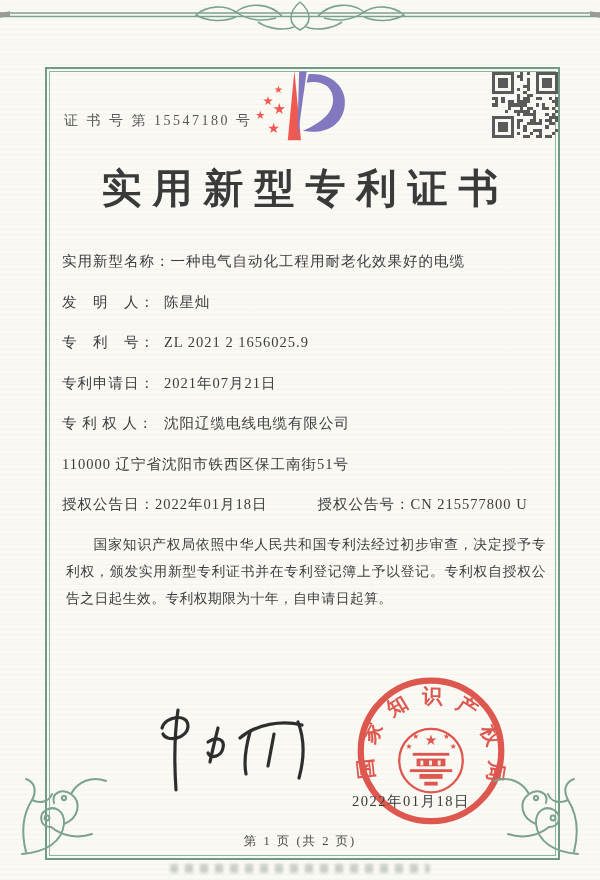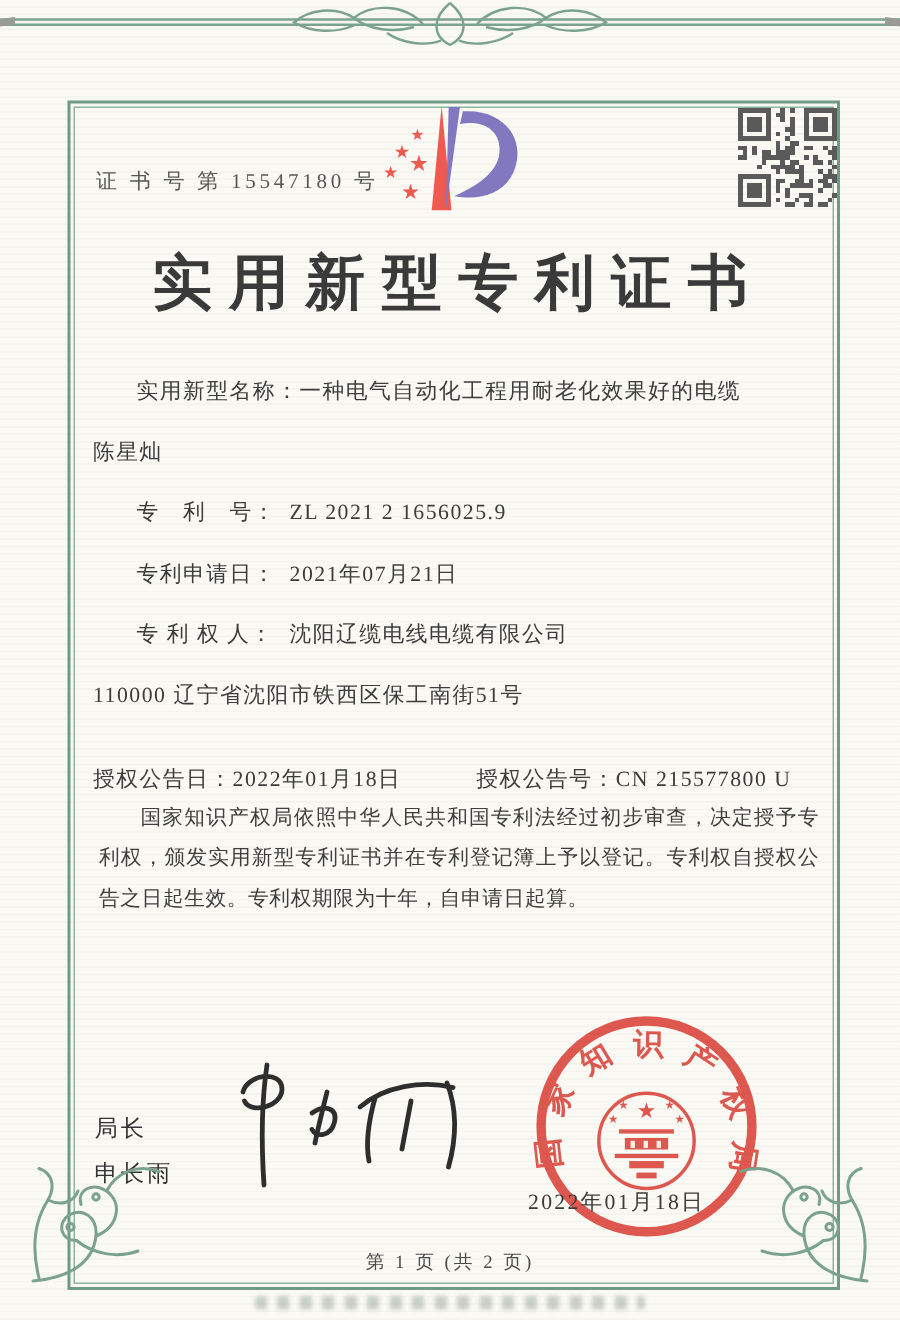--- a/index.html
+++ b/index.html
@@ -31,24 +31,24 @@
     position:absolute;left:64px;top:72px;font-size:14px;letter-spacing:2.5px;color:#565656;margin-top:40px;
   }
   .logo{position:absolute;left:235px;top:58px;width:132px;height:106px;}
   .qr{position:absolute;left:492px;top:72px;width:66px;height:66px;}
   .title{
     position:absolute;left:0;right:0;top:161px;text-align:center;
     font-size:40px;font-weight:700;letter-spacing:11px;text-indent:11px;color:#3a3a3a;
   }
   .fields{position:absolute;left:62px;right:46px;top:250px;font-size:14.5px;letter-spacing:1px;color:#3c3c3c;}
   .f-row{display:flex;align-items:flex-start;margin-bottom:17.5px;line-height:23px;}
-  .f-label{flex:0 0 102px;white-space:pre;margin-left:29px;}
+  .f-label{flex:0 0 102px;white-space:pre;}
   .f-value{flex:1;}
   .grant-row{display:flex;line-height:23px;}
-  .pair{display:flex;margin-top:16px;}
+  .pair{display:flex;}
   .pair2{margin-left:50px;}
   .paras{
     position:absolute;left:62px;right:50px;top:527px;
     font-size:13.8px;line-height:1.97;letter-spacing:.4px;color:#3e3e3e;text-align:justify;
   }
   .paras p{margin:4px;text-indent:2em;}
   .signer{position:absolute;left:63px;top:738px;font-size:15.5px;line-height:30px;letter-spacing:2px;color:#333;}
   .signature{position:absolute;left:142px;top:702px;width:200px;height:100px;}
   .seal{position:absolute;left:354px;top:672px;width:154px;height:154px;opacity:.92;mix-blend-mode:multiply;}
   .seal-date{
@@ -353,20 +353,21 @@
   </div>
 
   <div class="title">实用新型专利证书</div>
 
   <div class="fields">
     <div class="f-row">
       <span class="f-label">实用新型名称：</span>
       <span class="f-value">一种电气自动化工程用耐老化效果好的电缆</span>
     </div>
     <div class="f-row">
+      <span class="f-label">发　明　人：</span>
       <span class="f-value">陈星灿</span>
     </div>
     <div class="f-row">
       <span class="f-label">专　利　号：</span>
       <span class="f-value">ZL 2021 2 1656025.9</span>
     </div>
     <div class="f-row">
       <span class="f-label">专利申请日：</span>
       <span class="f-value">2021年07月21日</span>
     </div>
@@ -386,24 +387,20 @@
         <span>授权公告号：</span>
         <span>CN 215577800 U</span>
       </span>
     </div>
   </div>
 
   <div class="paras">
     <p>国家知识产权局依照中华人民共和国专利法经过初步审查，决定授予专利权，颁发实用新型专利证书并在专利登记簿上予以登记。专利权自授权公告之日起生效。专利权期限为十年，自申请日起算。</p>
   </div>
 
-  <div class="signer">
-    <div>局长</div>
-    <div>申长雨</div>
-  </div>
 
   <div class="signature">
     <svg width="200" height="100" viewBox="0 0 200 100">
       <g stroke="#2e2e2e" stroke-width="3.2" fill="none" stroke-linecap="round">
         <path d="M36,8 C33,28 32,58 34,88"></path>
         <path d="M20,26 C23,14 46,11 46,24 C46,36 25,41 21,32"></path>
         <path d="M76,26 C73,38 70,50 68,60"></path>
         <path d="M66,40 C75,34 83,37 81,46 C79,55 69,57 66,51"></path>
         <path d="M98,36 C114,22 140,18 160,23"></path>
         <path d="M108,30 C103,48 102,62 104,72"></path>

